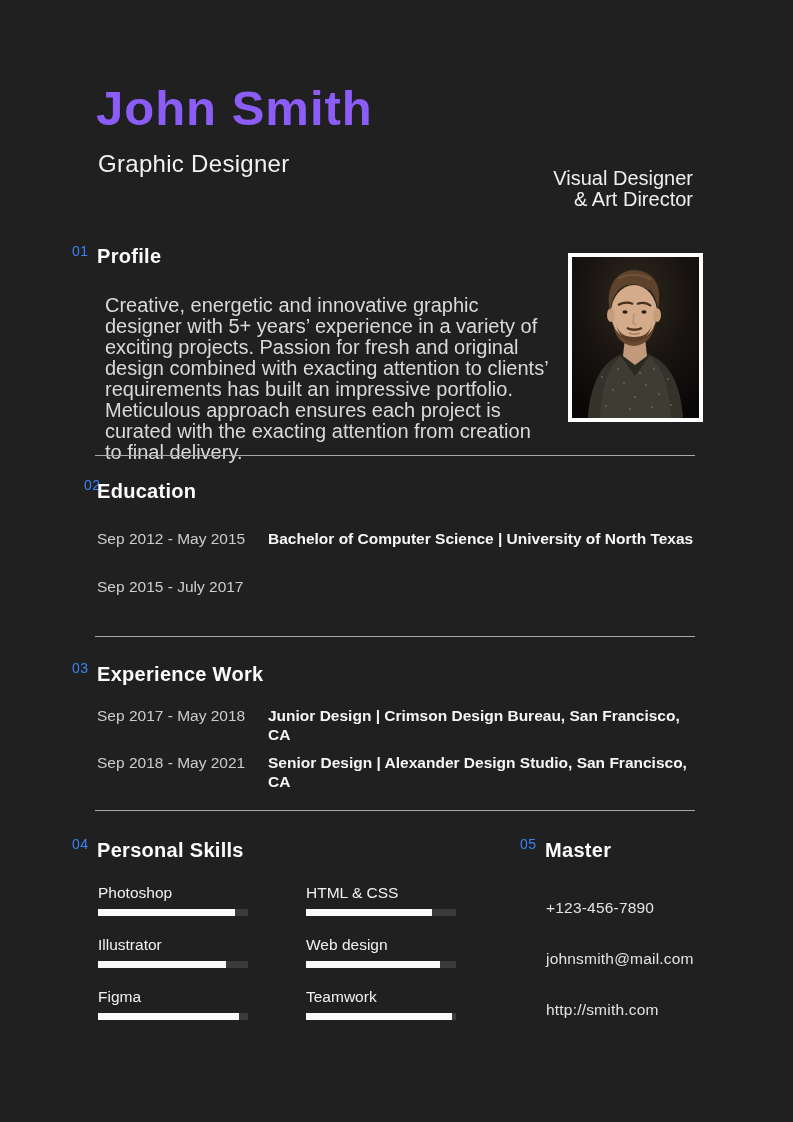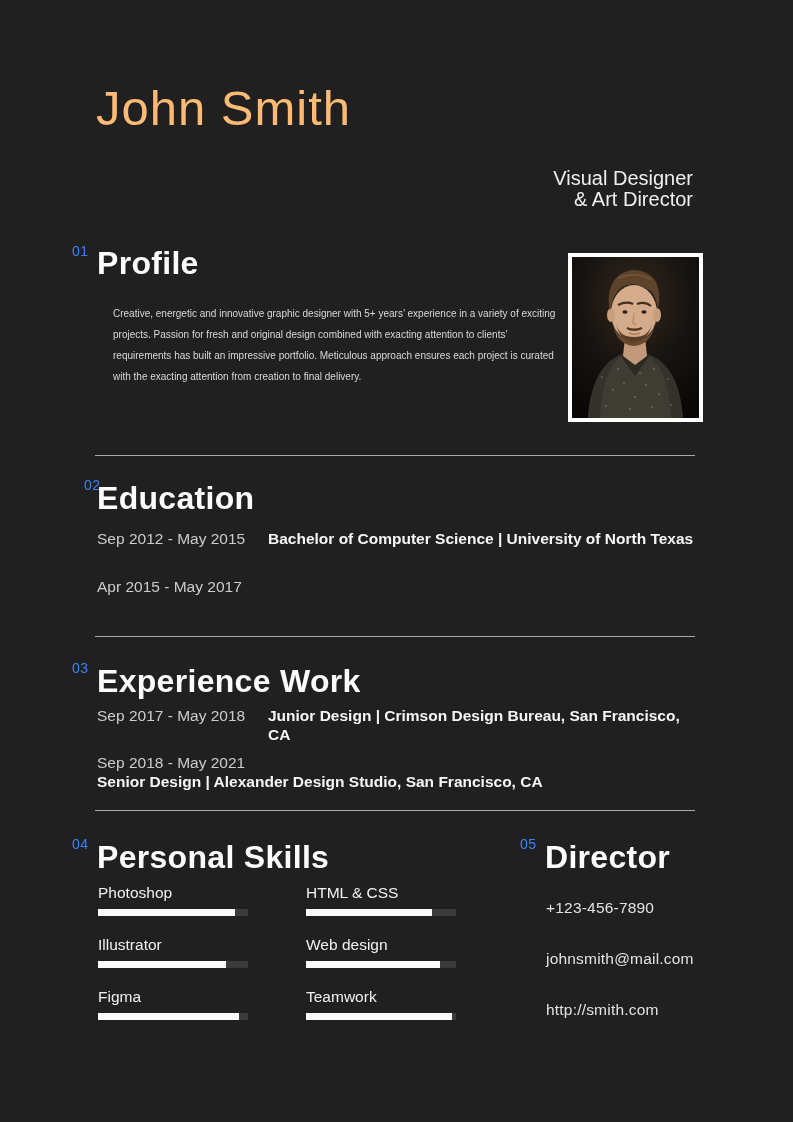--- a/index.html
+++ b/index.html
@@ -7,42 +7,42 @@
     position:relative;
     width:793px;height:1122px;
     margin:0 auto;
     background:var(--background,#202021);
     font-family:"Liberation Sans",sans-serif;
     overflow:hidden;
     -webkit-font-smoothing:antialiased;
   }
   .name{
     position:absolute;left:96px;top:80px;margin:0;
-    font-size:49px;line-height:1.15;font-weight:400;letter-spacing:1px;
-    color:#fdba74;
+    font-size:49px;line-height:1.15;font-weight:700;letter-spacing:1px;
+    color:#8b5cf6;
   }
   .job-title{
     position:absolute;left:98px;top:150px;
     font-size:24px;color:#f2f2f2;letter-spacing:0.3px;
   }
   .tagline{
     position:absolute;right:100px;top:168px;
     text-align:right;font-size:20px;line-height:21px;color:#eeeeee;
   }
   .sec-num{
     position:absolute;font-size:14px;color:#3b82f6;letter-spacing:0.5px;
   }
   .sec-title{
     position:absolute;margin:0;
-    font-size:32px;font-weight:700;letter-spacing:0.3px;
+    font-size:20px;font-weight:700;letter-spacing:0.3px;
     color:var(--heading-text,#fbfbfb);
   }
   .profile-text{
-    position:absolute;left:97px;top:287px;width:447px;margin:16px;
-    font-size:10px;line-height:21px;color:var(--body-text,#d9d9d9);
+    position:absolute;left:97px;top:287px;width:447px;margin:8px;
+    font-size:20px;line-height:21px;color:var(--body-text,#d9d9d9);
   }
   .photo{
     position:absolute;left:568px;top:253px;width:135px;height:169px;
     margin:0;box-sizing:border-box;padding:4px;
     background:var(--photo-frame,#ffffff);
   }
   .photo svg{display:block;width:100%;height:100%;}
   .divider{
     position:absolute;left:95px;width:600px;height:0;margin:0;
     border:none;border-top:1.5px solid var(--divider,#a9a9a9);
@@ -61,20 +61,21 @@
     position:absolute;left:546px;
     font-size:15.5px;color:#e3e3e3;letter-spacing:0.2px;
   }
 </style>
 </head>
 <body>
 
 <div class="page">
 
   <h1 class="name">John Smith</h1>
+  <div class="job-title">Graphic Designer</div>
   <div class="tagline">
     <div>Visual Designer</div>
     <div>&amp; Art Director</div>
   </div>
 
   <span class="sec-num" style="left:72px;top:243px;">01</span>
   <h2 class="sec-title" style="left:97px;top:245px;">Profile</h2>
   <p class="profile-text">Creative, energetic and innovative graphic designer with 5+ years’ experience in a variety of exciting projects. Passion for fresh and original design combined with exacting attention to clients’ requirements has built an impressive portfolio. Meticulous approach ensures each project is curated with the exacting attention from creation to final delivery.</p>
 
   <figure class="photo">
@@ -138,32 +139,32 @@
 
   <hr class="divider" style="top:455px;">
 
   <span class="sec-num" style="left:84px;top:477px;">02</span>
   <h2 class="sec-title" style="left:97px;top:480px;">Education</h2>
   <div class="info-row" style="top:529px;">
     <span class="row-dates">Sep 2012 - May 2015</span>
     <span class="row-detail">Bachelor of Computer Science | University of North Texas</span>
   </div>
   <div class="info-row" style="top:577px;">
-    <span class="row-dates">Apr 2015 - May 2017</span>
+    <span class="row-dates">Sep 2015 - July 2017</span>
   </div>
 
   <hr class="divider" style="top:636px;">
 
   <span class="sec-num" style="left:72px;top:660px;">03</span>
   <h2 class="sec-title" style="left:97px;top:663px;">Experience Work</h2>
   <div class="info-row" style="top:706px;">
     <span class="row-dates">Sep 2017 - May 2018</span>
     <span class="row-detail">Junior Design | Crimson Design Bureau, San Francisco, CA</span>
   </div>
-  <div class="info-row" style="top:753px;flex-direction:column;">
+  <div class="info-row" style="top:753px;">
     <span class="row-dates">Sep 2018 - May 2021</span>
     <span class="row-detail">Senior Design | Alexander Design Studio, San Francisco, CA</span>
   </div>
 
   <hr class="divider" style="top:810px;">
 
   <span class="sec-num" style="left:72px;top:836px;">04</span>
   <h2 class="sec-title" style="left:97px;top:839px;">Personal Skills</h2>
 
   <div class="skill-item" style="left:98px;top:884px;">
@@ -197,18 +198,18 @@
       </div>
   </div>
   <div class="skill-item" style="left:306px;top:988px;">
     <div class="skill-label">Teamwork</div>
     <div class="skill-track">
         <div class="skill-fill" style="width: 97%;"></div>
       </div>
   </div>
 
   <span class="sec-num" style="left:520px;top:836px;">05</span>
-  <h2 class="sec-title" style="left:545px;top:839px;">Director</h2>
+  <h2 class="sec-title" style="left:545px;top:839px;">Master</h2>
   <div class="contact-item" style="top:899px;">+123-456-7890</div>
   <div class="contact-item" style="top:950px;">johnsmith@mail.com</div>
   <div class="contact-item" style="top:1001px;">http://smith.com</div>
 
 </div>
 
 </body></html>

